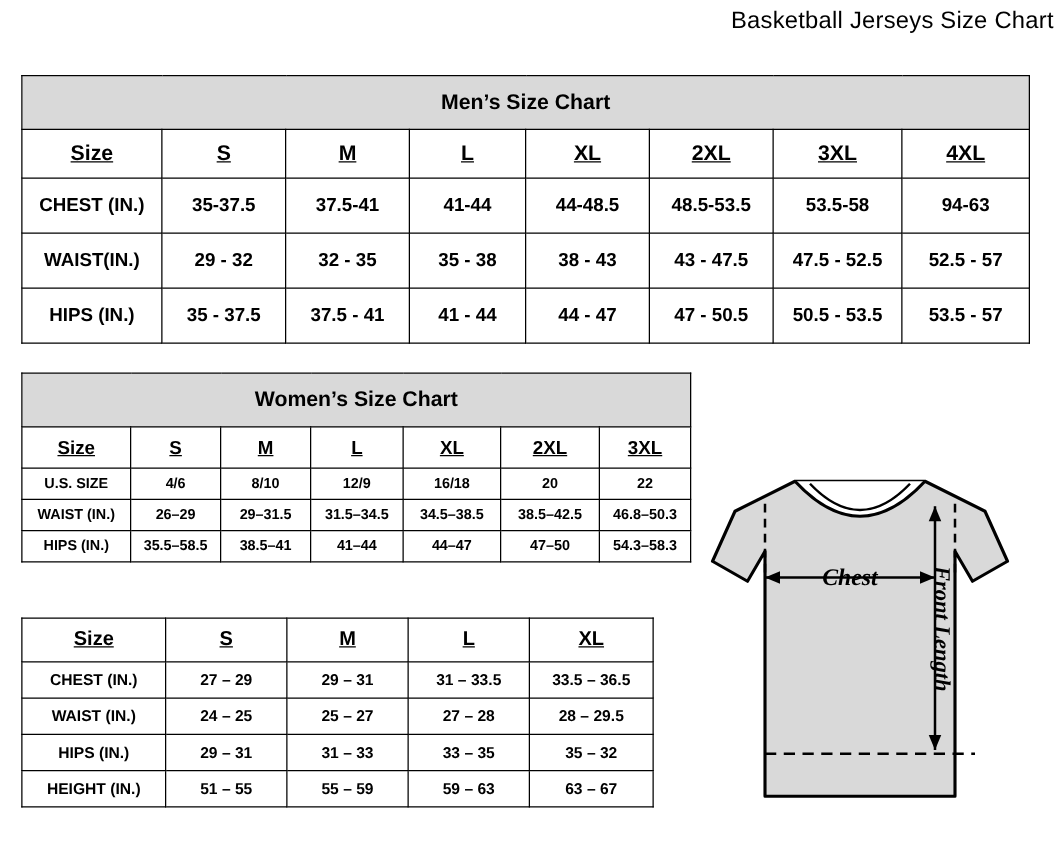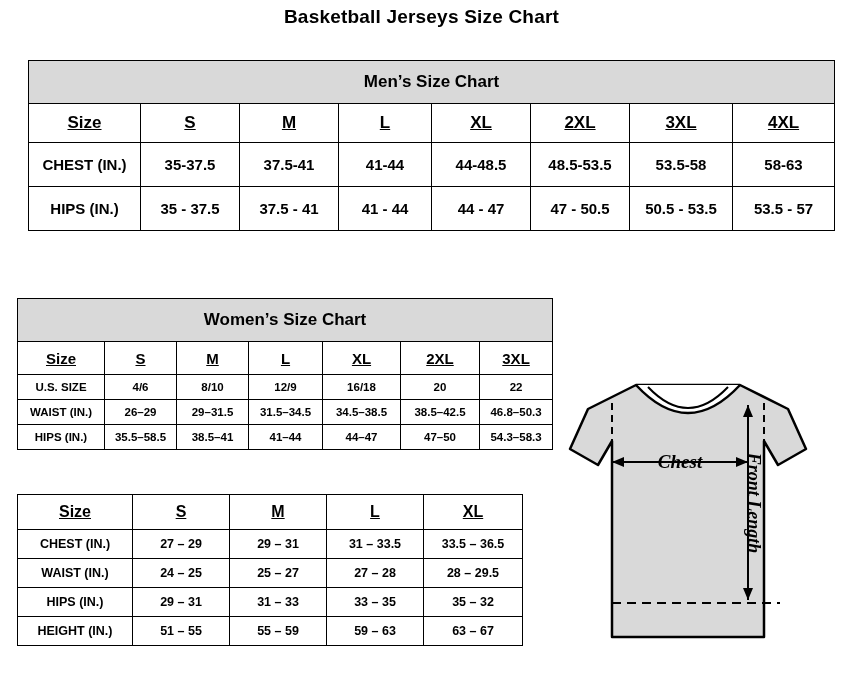--- a/index.html
+++ b/index.html
@@ -13,23 +13,23 @@
     position: relative;
     font-family: "Liberation Sans", sans-serif;
     color: #000000;
     overflow: hidden;
   }
   #page-title {
     position: absolute;
     top: 6px;
     left: 0;
     width: 843px;
-    text-align: center;
+    text-align: right;
     font-size: 19px;
-    font-weight: bold;
+    font-weight: normal;
     letter-spacing: 0.2px;
   }
 
   table.size-table {
     border-collapse: collapse;
     table-layout: fixed;
     background: #ffffff;
   }
   table.size-table td, table.size-table th {
     border: 1px solid #000000;
@@ -46,21 +46,21 @@
   }
   .hdr-row td {
     background: #ffffff;
     font-weight: bold;
     text-decoration: underline;
   }
 
   
   #mens-table {
     position: absolute;
-    left: 28px;
+    left: 17px;
     top: 60px;
     width: 806px;
   }
   #mens-table .caption-cell { height: 42px; font-size: 17px; }
   #mens-table .hdr-row td { height: 38px; font-size: 17px; }
   #mens-table .data-row td { height: 43px; font-size: 15px; }
   #mens-table .rowlabel { font-size: 14.5px; }
 
   
   #womens-table {
@@ -132,21 +132,31 @@
       <td>4XL</td>
     </tr>
     <tr class="data-row">
       <td class="rowlabel">CHEST (IN.)</td>
       <td>35-37.5</td>
       <td>37.5-41</td>
       <td>41-44</td>
       <td>44-48.5</td>
       <td>48.5-53.5</td>
       <td>53.5-58</td>
-      <td>58-63</td>
+      <td>94-63</td>
+    </tr>
+    <tr class="data-row">
+      <td class="rowlabel">WAIST(IN.)</td>
+      <td>29 - 32</td>
+      <td>32 - 35</td>
+      <td>35 - 38</td>
+      <td>38 - 43</td>
+      <td>43 - 47.5</td>
+      <td>47.5 - 52.5</td>
+      <td>52.5 - 57</td>
     </tr>
     <tr class="data-row">
       <td class="rowlabel">HIPS (IN.)</td>
       <td>35 - 37.5</td>
       <td>37.5 - 41</td>
       <td>41 - 44</td>
       <td>44 - 47</td>
       <td>47 - 50.5</td>
       <td>50.5 - 53.5</td>
       <td>53.5 - 57</td>

